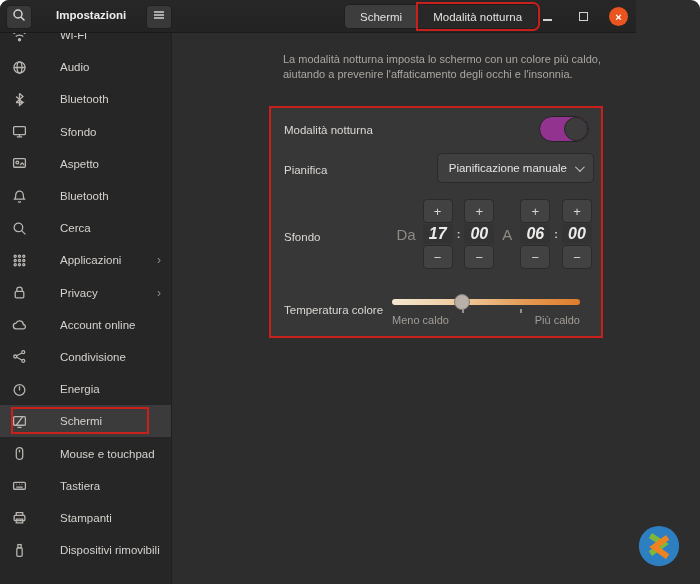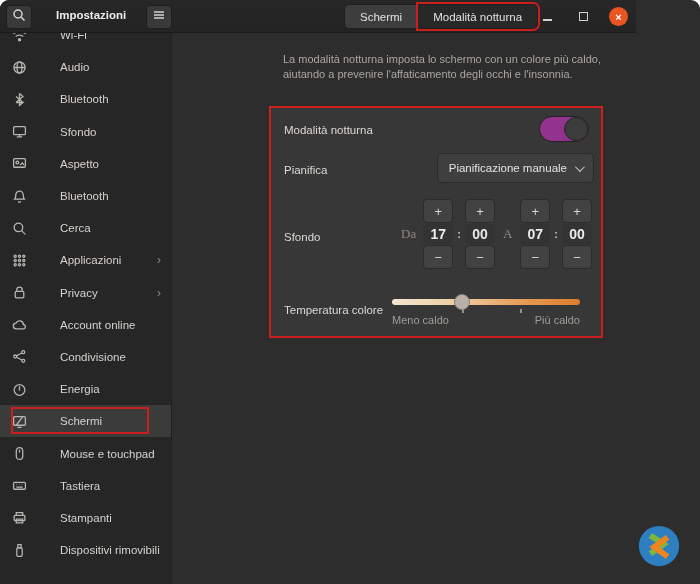--- a/index.html
+++ b/index.html
@@ -62,29 +62,29 @@
   #night-toggle .knob { position:absolute; left:24px; top:0px; width:24px; height:24px; border-radius:50%;
     background:#3c3c3c; border:1px solid #262626; }
   
   #schedule-dropdown { position:absolute; right:7px; top:45px; height:30px; background:#3f3f3f;
     border:1px solid #2a2a2a; border-radius:5px; display:flex; align-items:center; gap:8px;
     padding:0 11px; font-size:11.5px; color:#e6e3e0; cursor:pointer; }
   .chev-down { width:7px; height:7px; border-right:1.6px solid #cfcccา9; border-right:1.6px solid #cfccc9;
     border-bottom:1.6px solid #cfccc9; transform:rotate(45deg) translateY(-2px); }
   
   #times-group { position:absolute; right:9px; top:91px; display:flex; align-items:center; }
-  .time-sep { font-size:13px; color:#8f8a85;font-family:Liberation Serif, serif; }
+  .time-sep { font-size:15px; color:#8f8a85; }
   .lbl-da { margin-right:7px; }
   .lbl-a { margin:0 8px; }
   .colon { color:#cfccc9; font-weight:bold; font-size:11px; margin:0 4px; }
   .spin-col { width:30px; display:flex; flex-direction:column; align-items:stretch; }
   .spin-btn { height:24px; background:#424242; border:1px solid #2b2b2b; border-radius:4px;
     color:#d9d6d3; font-size:13px; display:flex; align-items:center; justify-content:center; cursor:pointer; }
   .spin-val { height:20px; margin:1px 0; display:flex; align-items:center; justify-content:center;
-    font-size:14px; font-weight:bold; color:#edebe9; background:#333333; border-radius:3px; }
+    font-size:16px; font-weight:bold; color:#edebe9; background:#333333; border-radius:3px;font-style:italic; }
   
   #temp-row-label { top:196px; }
   #slider-zone { position:absolute; left:121px; top:188px; width:188px; height:36px; }
   #slider-track { position:absolute; left:0; top:3px; width:188px; height:6px; border-radius:3px;
     background:linear-gradient(90deg,#f4e6d0 0%,#eec897 40%,#e59b55 70%,#df7c2c 100%); cursor:pointer; }
   #slider-handle { position:absolute; left:63px; top:-5px; width:16px; height:16px; border-radius:50%;
     background:#b9b1a8; border:1px solid #857f78; cursor:grab; }
   .slider-tick { position:absolute; top:13px; width:1.5px; height:4px; background:#94908b; }
   #tick-1 { left:70px; } #tick-2 { left:128px; }
   #slider-labels { position:absolute; left:0; top:18px; width:188px; display:flex; justify-content:space-between;
@@ -333,21 +333,21 @@
         </div>
         <span class="colon">:</span>
         <div class="spin-col">
           <div class="spin-btn">+</div>
           <div class="spin-val">00</div>
           <div class="spin-btn">−</div>
         </div>
         <span class="time-sep lbl-a">A</span>
         <div class="spin-col">
           <div class="spin-btn">+</div>
-          <div class="spin-val">07</div>
+          <div class="spin-val">06</div>
           <div class="spin-btn">−</div>
         </div>
         <span class="colon">:</span>
         <div class="spin-col">
           <div class="spin-btn">+</div>
           <div class="spin-val">00</div>
           <div class="spin-btn">−</div>
         </div>
       </div>
 

